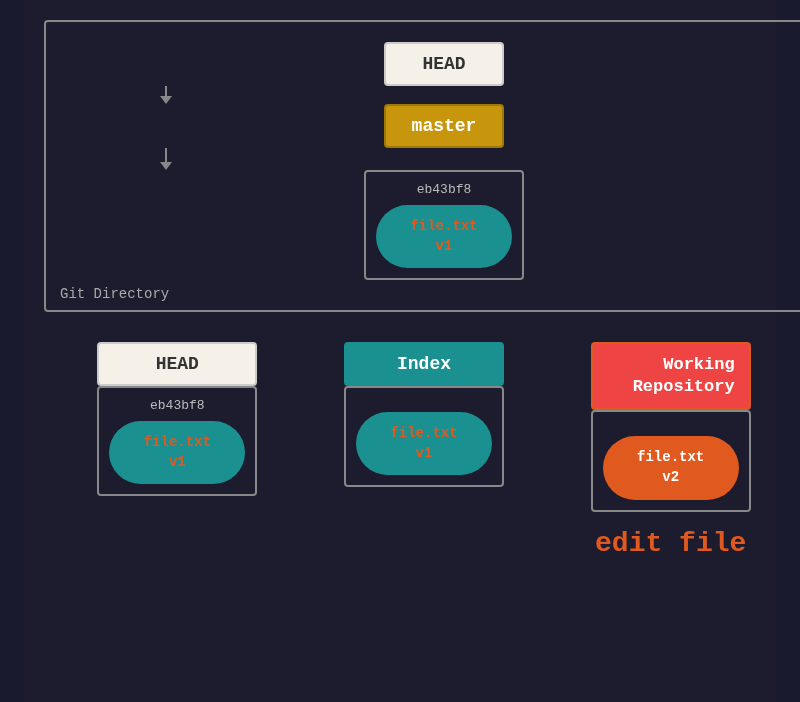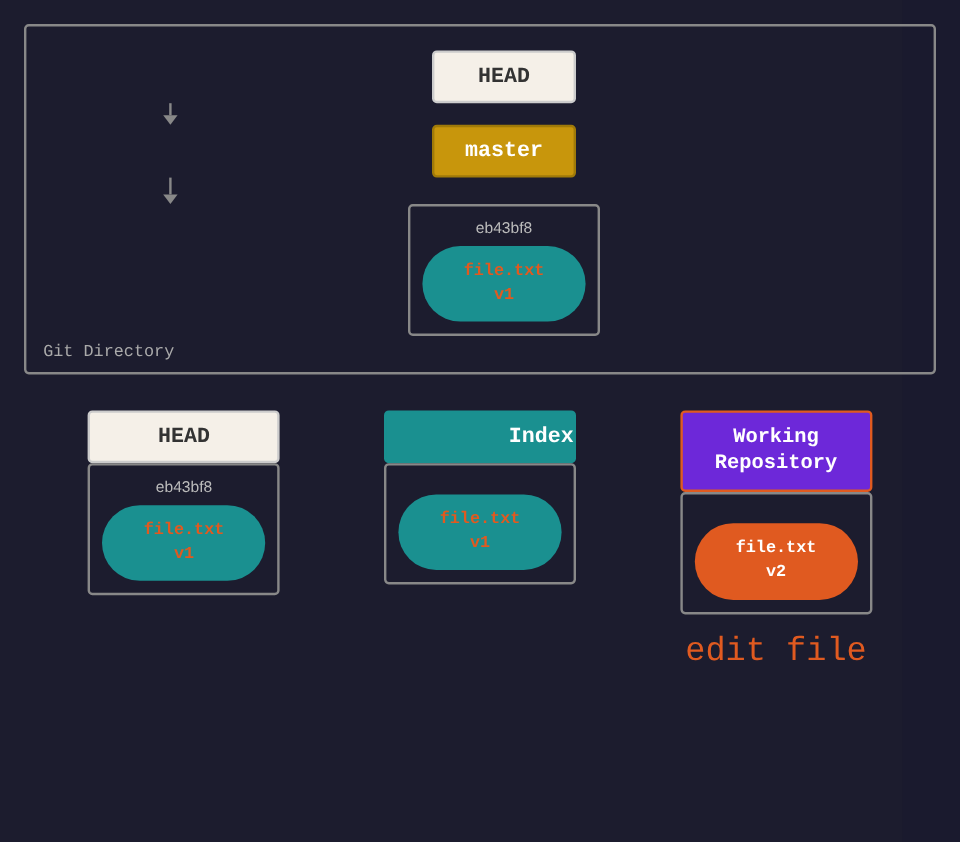--- a/index.html
+++ b/index.html
@@ -11,20 +11,21 @@
       overflow: hidden;
       position: relative;
     }
 
     .main-container {
       width: 752px;
       height: 702px;
       background: #1c1c2e;
       position: relative;
       padding: 20px;
+      margin-left: 24px;
     }
 
     
     .git-repo-section {
       border: 2px solid #888;
       border-radius: 4px;
       padding: 20px 20px 30px 20px;
       position: relative;
       width: 760px;
       margin-bottom: 30px;
@@ -97,21 +98,21 @@
       border-radius: 4px;
       padding: 10px;
       margin: 0 auto;
       text-align: center;
       background: transparent;
     }
 
     .commit-hash {
       color: #bbb;
       font-size: 13px;
-      font-family: Liberation Sans, sans-serif;
+      font-family: Liberation Mono, monospace;
       margin-bottom: 8px;
     }
 
     .file-blob {
       background: #1a9090;
       border-radius: 50px;
       padding: 12px 20px;
       color: #e05a20;
       font-size: 14px;
       font-family: 'Courier New', Courier, monospace;
@@ -169,55 +170,55 @@
       font-weight: bold;
       color: #333;
       font-family: 'Courier New', Courier, monospace;
     }
 
     .header-box-teal {
       width: 160px;
       background: #1a9090;
       border: 2px solid #1a9090;
       border-radius: 4px;
-      text-align: right;
+      text-align: center;
       padding: 10px 0;
       font-size: 18px;
       font-weight: bold;
       color: #fff;
       font-family: 'Courier New', Courier, monospace;
     }
 
     .header-box-orange {
       width: 160px;
-      background: #6d28d9;
+      background: #ef4444;
       border: 2px solid #e05a20;
       border-radius: 4px;
-      text-align: center;
+      text-align: right;
       padding: 10px 14px;
       font-size: 17px;
       font-weight: bold;
       color: #fff;
       font-family: 'Courier New', Courier, monospace;
       line-height: 1.3;
     }
 
     .bottom-commit-box {
       width: 160px;
       border: 2px solid #888;
       border-radius: 4px;
       padding: 10px;
       text-align: center;
       background: transparent;
     }
 
     .edit-file-label {
       color: #e05a20;
       font-size: 28px;
-      font-weight: normal;
+      font-weight: bold;
       font-family: 'Courier New', Courier, monospace;
       text-align: center;
       margin-top: 16px;
     }
     .spacer-h14 { height: 14px; }
   </style>
 </head>
 <body>
 
 <div class="main-container">

